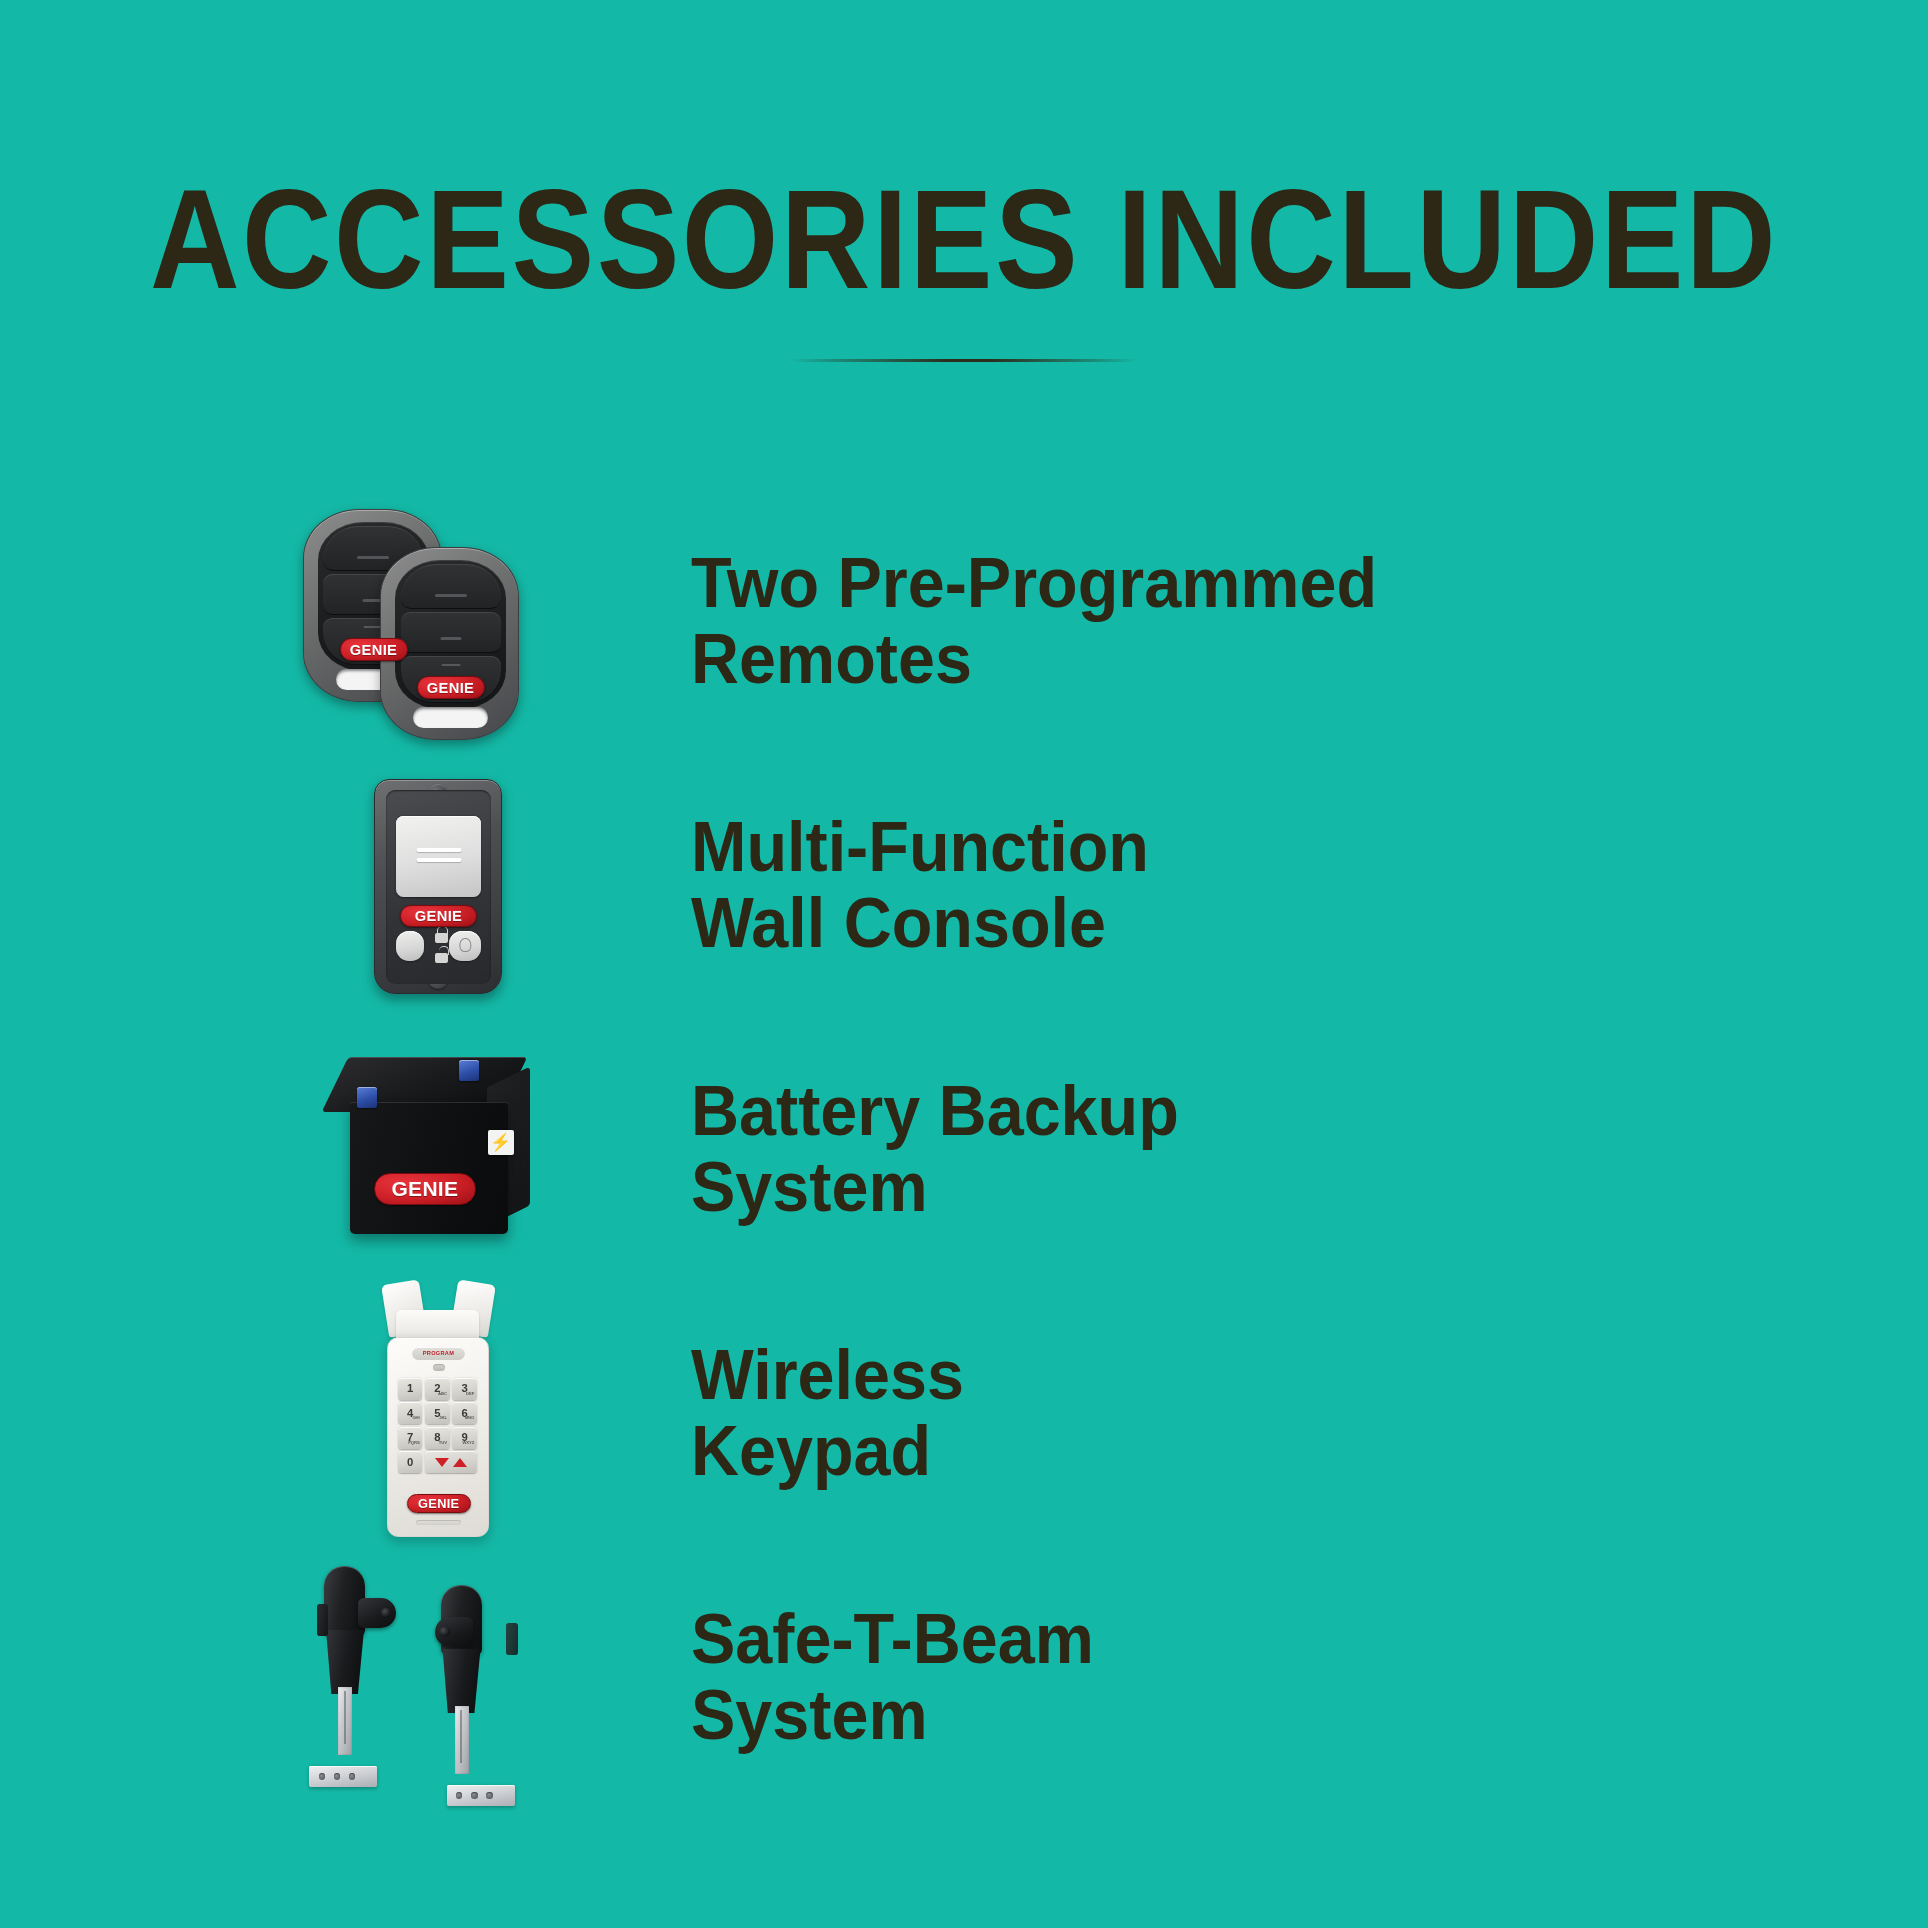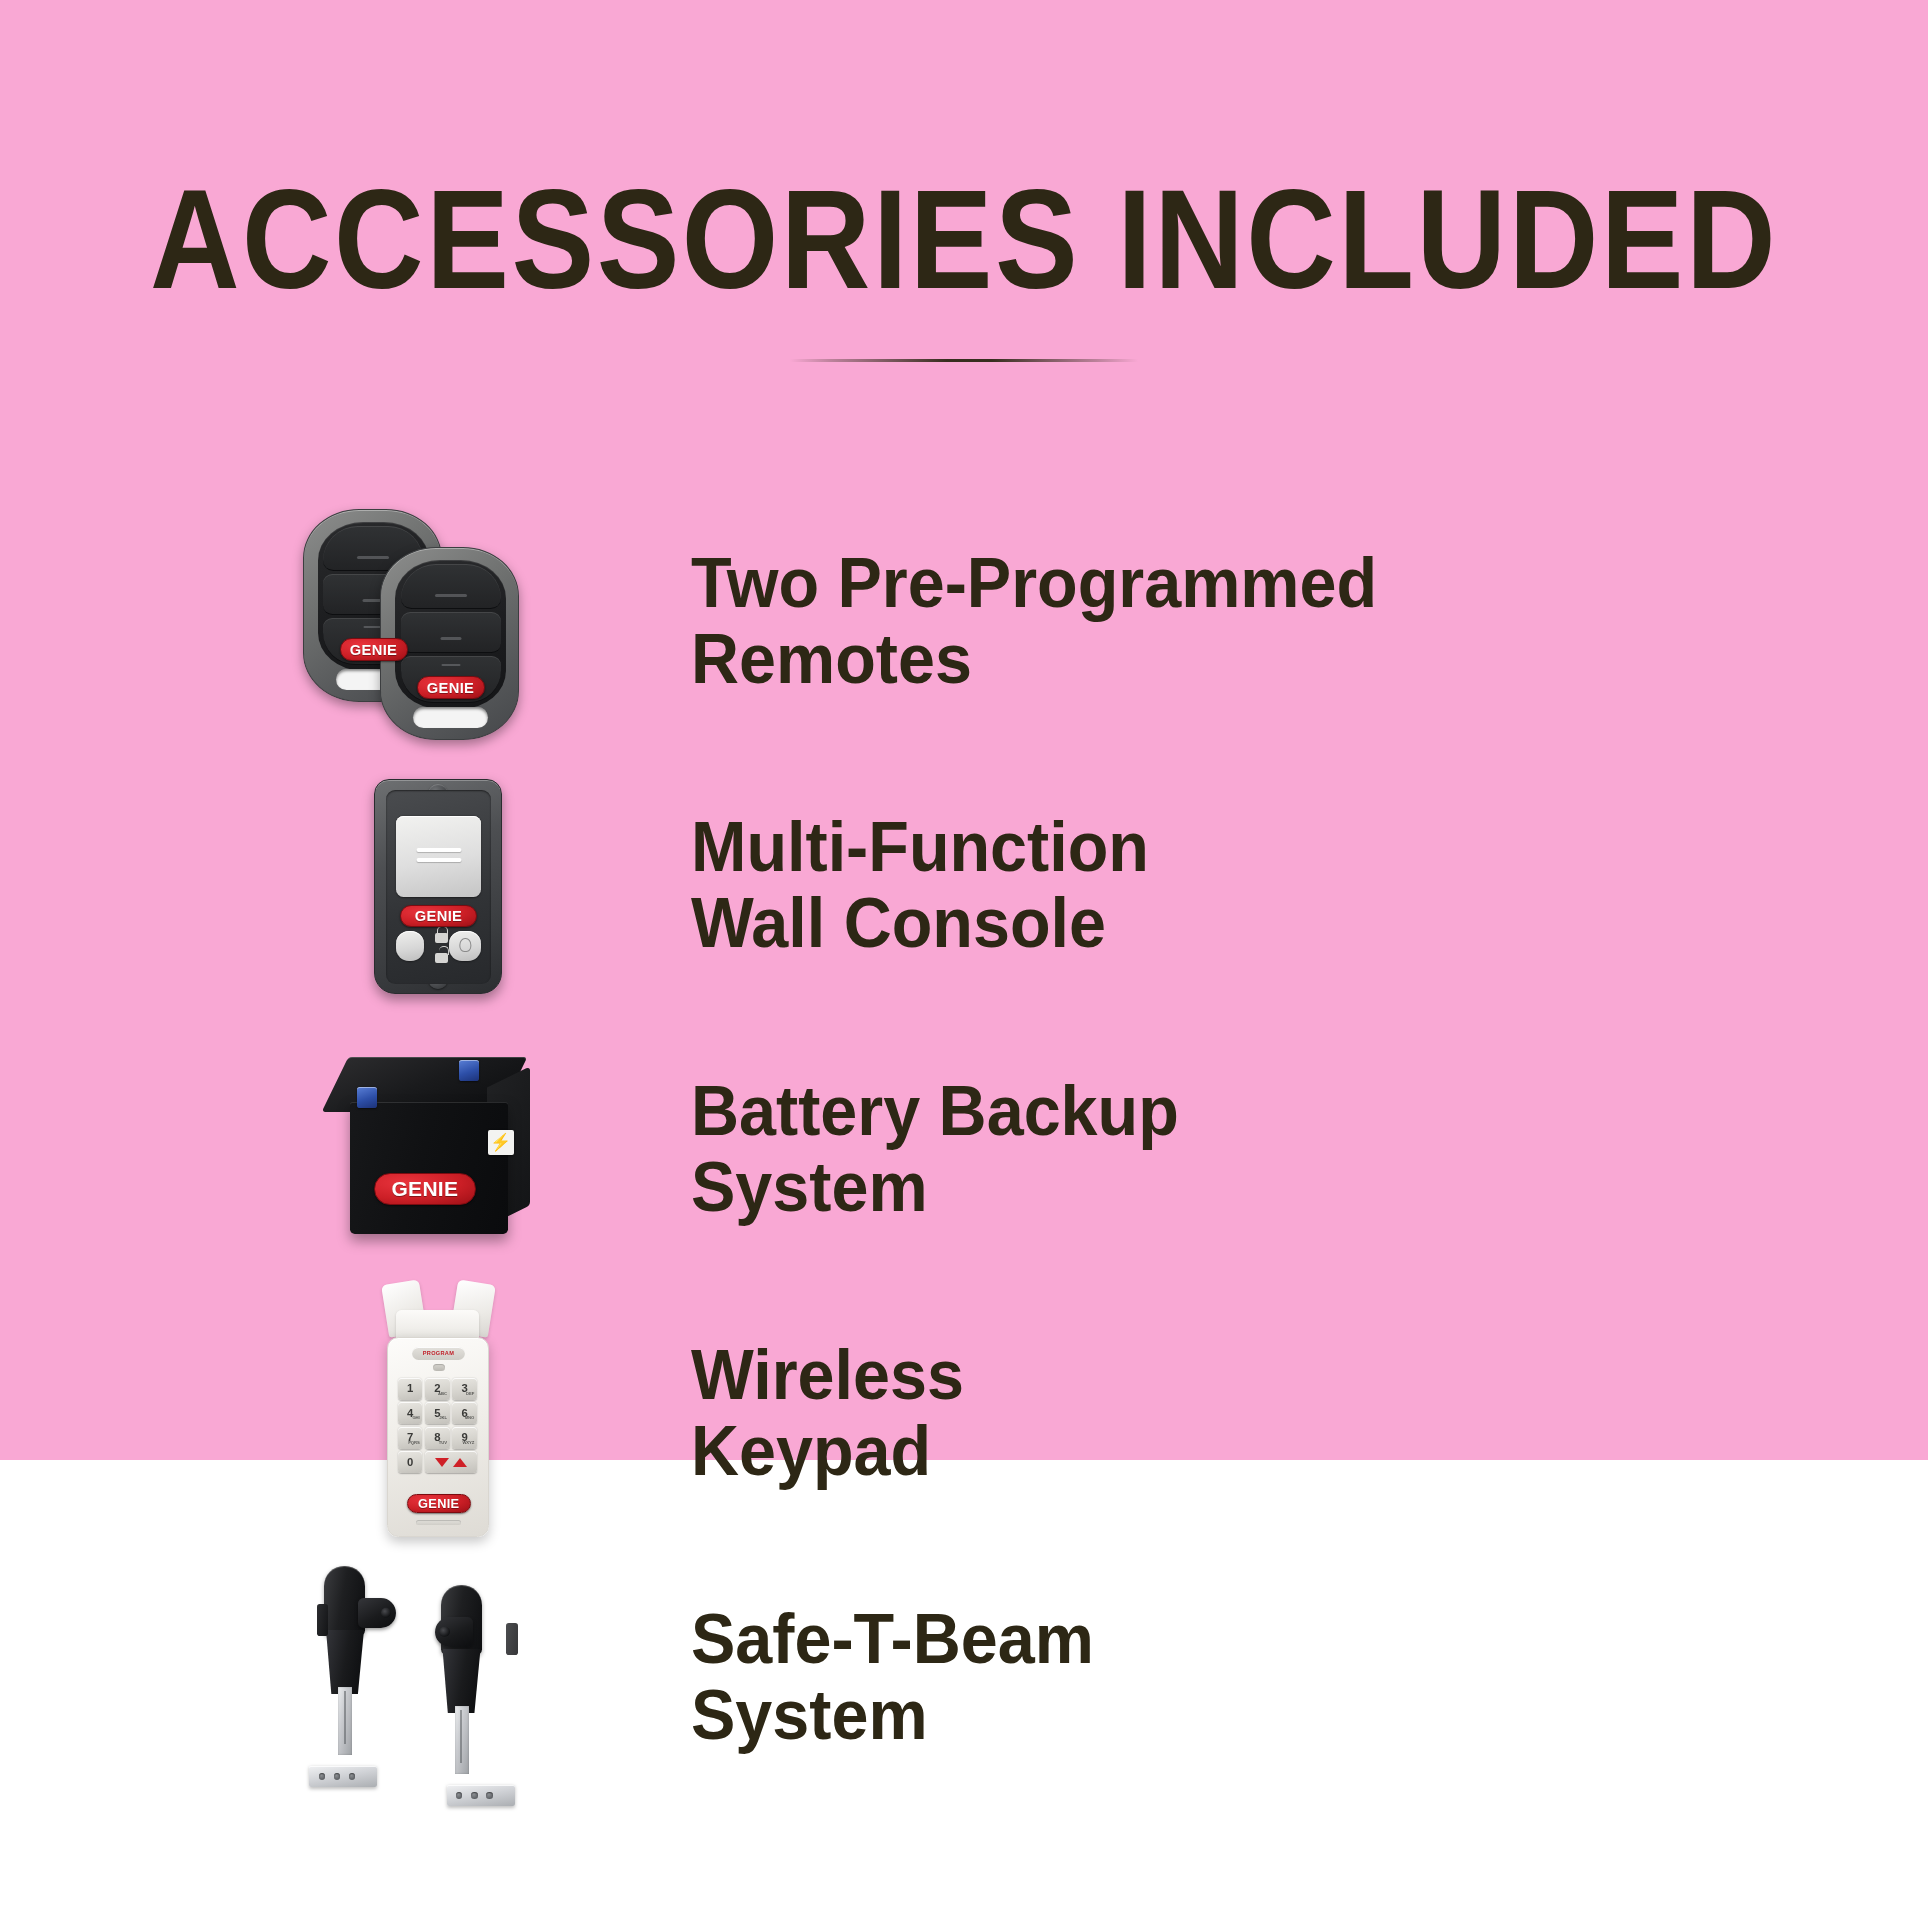--- a/index.html
+++ b/index.html
@@ -9,22 +9,22 @@
     width: 1928px;
     height: 1928px;
     background: #ffffff;
     font-family: "Liberation Sans", sans-serif;
     overflow: hidden;
   }
 
   #page {
     position: relative;
     width: 1928px;
-    height: 1460px;
-    background: #f9a8d4;
+    height: 1928px;
+    background: #14b8a6;
   }
 
   
   .header {
     position: absolute;
     top: 169px;
     left: 0;
     width: 1928px;
     text-align: center;
   }

